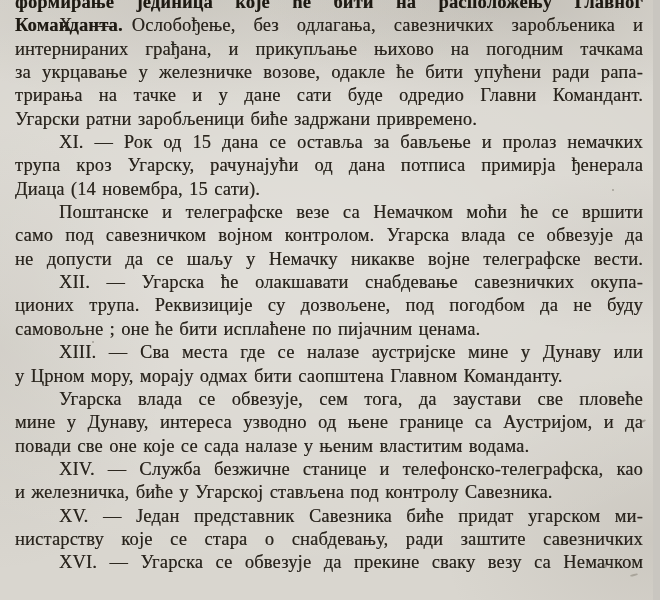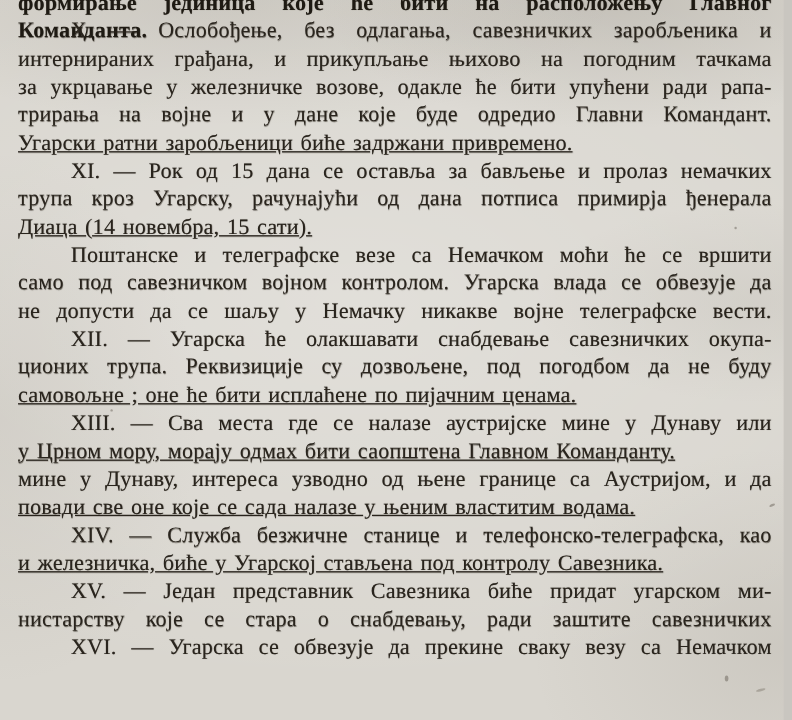--- a/index.html
+++ b/index.html
@@ -23,21 +23,21 @@
   .textblock {
     position: absolute; left: 15px; top: -9px; width: 628px;
   }
   .line {
     height: 23.35px; line-height: 23.35px;
     font-size: 18.4px; letter-spacing: 0.2px; word-spacing: 1.5px;
     white-space: normal; overflow: visible;
     text-align: justify; text-align-last: justify;
     text-shadow: 0.3px 0.3px 0.6px rgba(38,32,24,0.55);
   }
-  .line.l { text-align: left; text-align-last: left; text-decoration: underline; }
+  .line.l { text-align: left; text-align-last: left; }
   .line.i { padding-left: 44px; }
   .line.heavy { font-weight: bold; color: #1e1a13; }
   .speck {
     position: absolute; background: rgba(72,64,52,0.38); border-radius: 50%;
   }
   .s1 { left: 604px; top: 563px; width: 3px; height: 5px; }
   .s2 { left: 612px; top: 189px; width: 2px; height: 2px; }
   .s3 { left: 641px; top: 420px; width: 5px; height: 2px; transform: rotate(-25deg); }
   .s4 { left: 352px; top: 121px; width: 2px; height: 2px; }
   .s5 { left: 630px; top: 574px; width: 8px; height: 2px; transform: rotate(-15deg); background: rgba(72,64,52,0.28); }
@@ -46,33 +46,34 @@
 </style>
 </head>
 <body>
 
 <div class="page">
   <div class="textblock">
     <div class="line heavy">формирање јединица које ће бити на расположењу Главног Команданта.</div>
     <div class="line i">X. — Ослобођење, без одлагања, савезничких заробљеника и</div>
     <div class="line">интернираних грађана, и прикупљање њихово на погодним тачкама</div>
     <div class="line">за укрцавање у железничке возове, одакле ће бити упућени ради рапа-</div>
-    <div class="line">трирања на војне и у дане које буде одредио Главни Командант.</div>
+    <div class="line">трирања на тачке и у дане сати буде одредио Главни Командант.</div>
     <div class="line l">Угарски ратни заробљеници биће задржани привремено.</div>
     <div class="line i">XI. — Рок од 15 дана се оставља за бављење и пролаз немачких</div>
     <div class="line">трупа кроз Угарску, рачунајући од дана потписа примирја ђенерала</div>
     <div class="line l">Диаца (14 новембра, 15 сати).</div>
     <div class="line i">Поштанске и телеграфске везе са Немачком моћи ће се вршити</div>
     <div class="line">само под савезничком војном контролом. Угарска влада се обвезује да</div>
     <div class="line">не допусти да се шаљу у Немачку никакве војне телеграфске вести.</div>
     <div class="line i">XII. — Угарска ће олакшавати снабдевање савезничких окупа-</div>
     <div class="line">ционих трупа. Реквизиције су дозвољене, под погодбом да не буду</div>
     <div class="line l">самовољне ; оне ће бити исплаћене по пијачним ценама.</div>
     <div class="line i">XIII. — Сва места где се налазе аустријске мине у Дунаву или</div>
     <div class="line l">у Црном мору, морају одмах бити саопштена Главном Команданту.</div>
+    <div class="line i">Угарска влада се обвезује, сем тога, да заустави све пловеће</div>
     <div class="line">мине у Дунаву, интереса узводно од њене границе са Аустријом, и да</div>
     <div class="line l">повади све оне које се сада налазе у њеним властитим водама.</div>
     <div class="line i">XIV. — Служба безжичне станице и телефонско-телеграфска, као</div>
     <div class="line l">и железничка, биће у Угарској стављена под контролу Савезника.</div>
     <div class="line i">XV. — Један представник Савезника биће придат угарском ми-</div>
     <div class="line">нистарству које се стара о снабдевању, ради заштите савезничких</div>
     <div class="line i">XVI. — Угарска се обвезује да прекине сваку везу са Немачком</div>
   </div>
 
   <div class="speck s1"></div>

